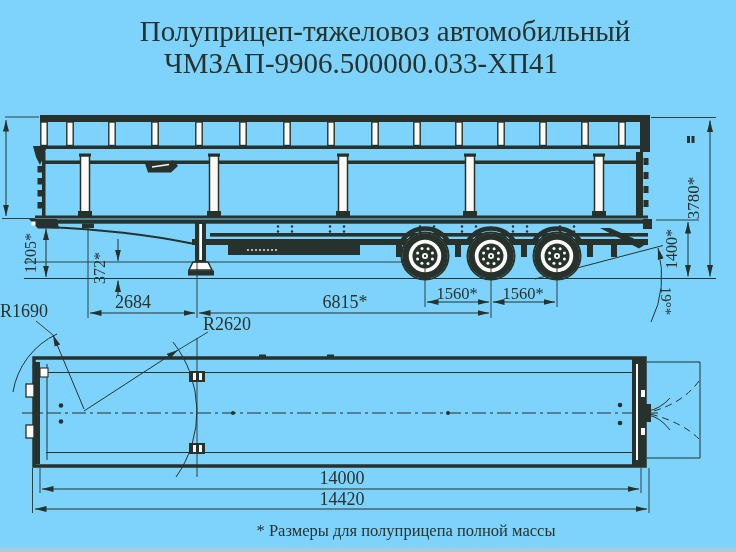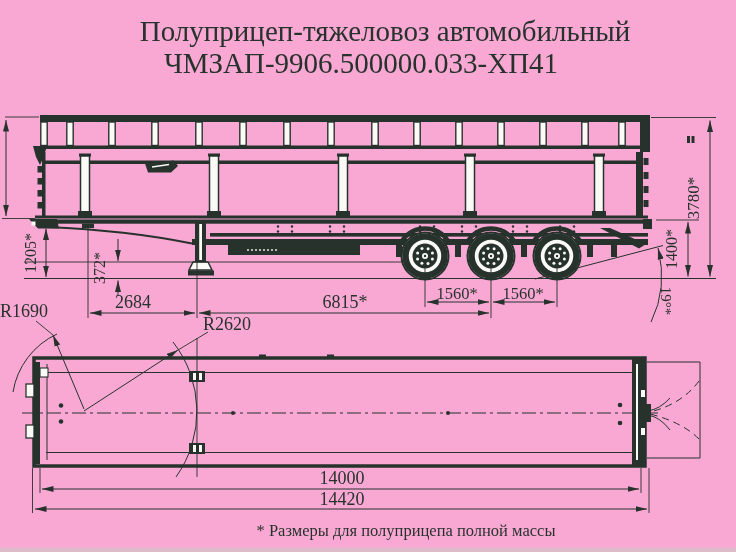--- a/index.html
+++ b/index.html
@@ -1,16 +1,16 @@
 <!DOCTYPE html>
 <html><head>
 <meta charset="utf-8">
 <style>
   html,body{margin:0;padding:0;background:#e8e8e4;}
-  #page{position:relative;width:736px;height:552px;background:#f9a8d4;overflow:hidden;
+  #page{position:relative;width:736px;height:552px;background:#7dd3fc;overflow:hidden;
         font-family:"Liberation Serif", serif;}
   svg{display:block;}
   text{fill:#27322c;font-family:"Liberation Serif", serif;}
   .s1{stroke:#27322c;stroke-width:1;fill:none;}
   .s2{stroke:#27322c;stroke-width:2;fill:none;}
   .ext{stroke:#27322c;stroke-width:.9;fill:none;}
   .dim{stroke:#27322c;stroke-width:1;fill:none;}
   .fil{fill:#27322c;stroke:none;}
   .wht{fill:#fbfaf6;}
   .dash{stroke:#27322c;stroke-width:1;fill:none;stroke-dasharray:7 5;}

